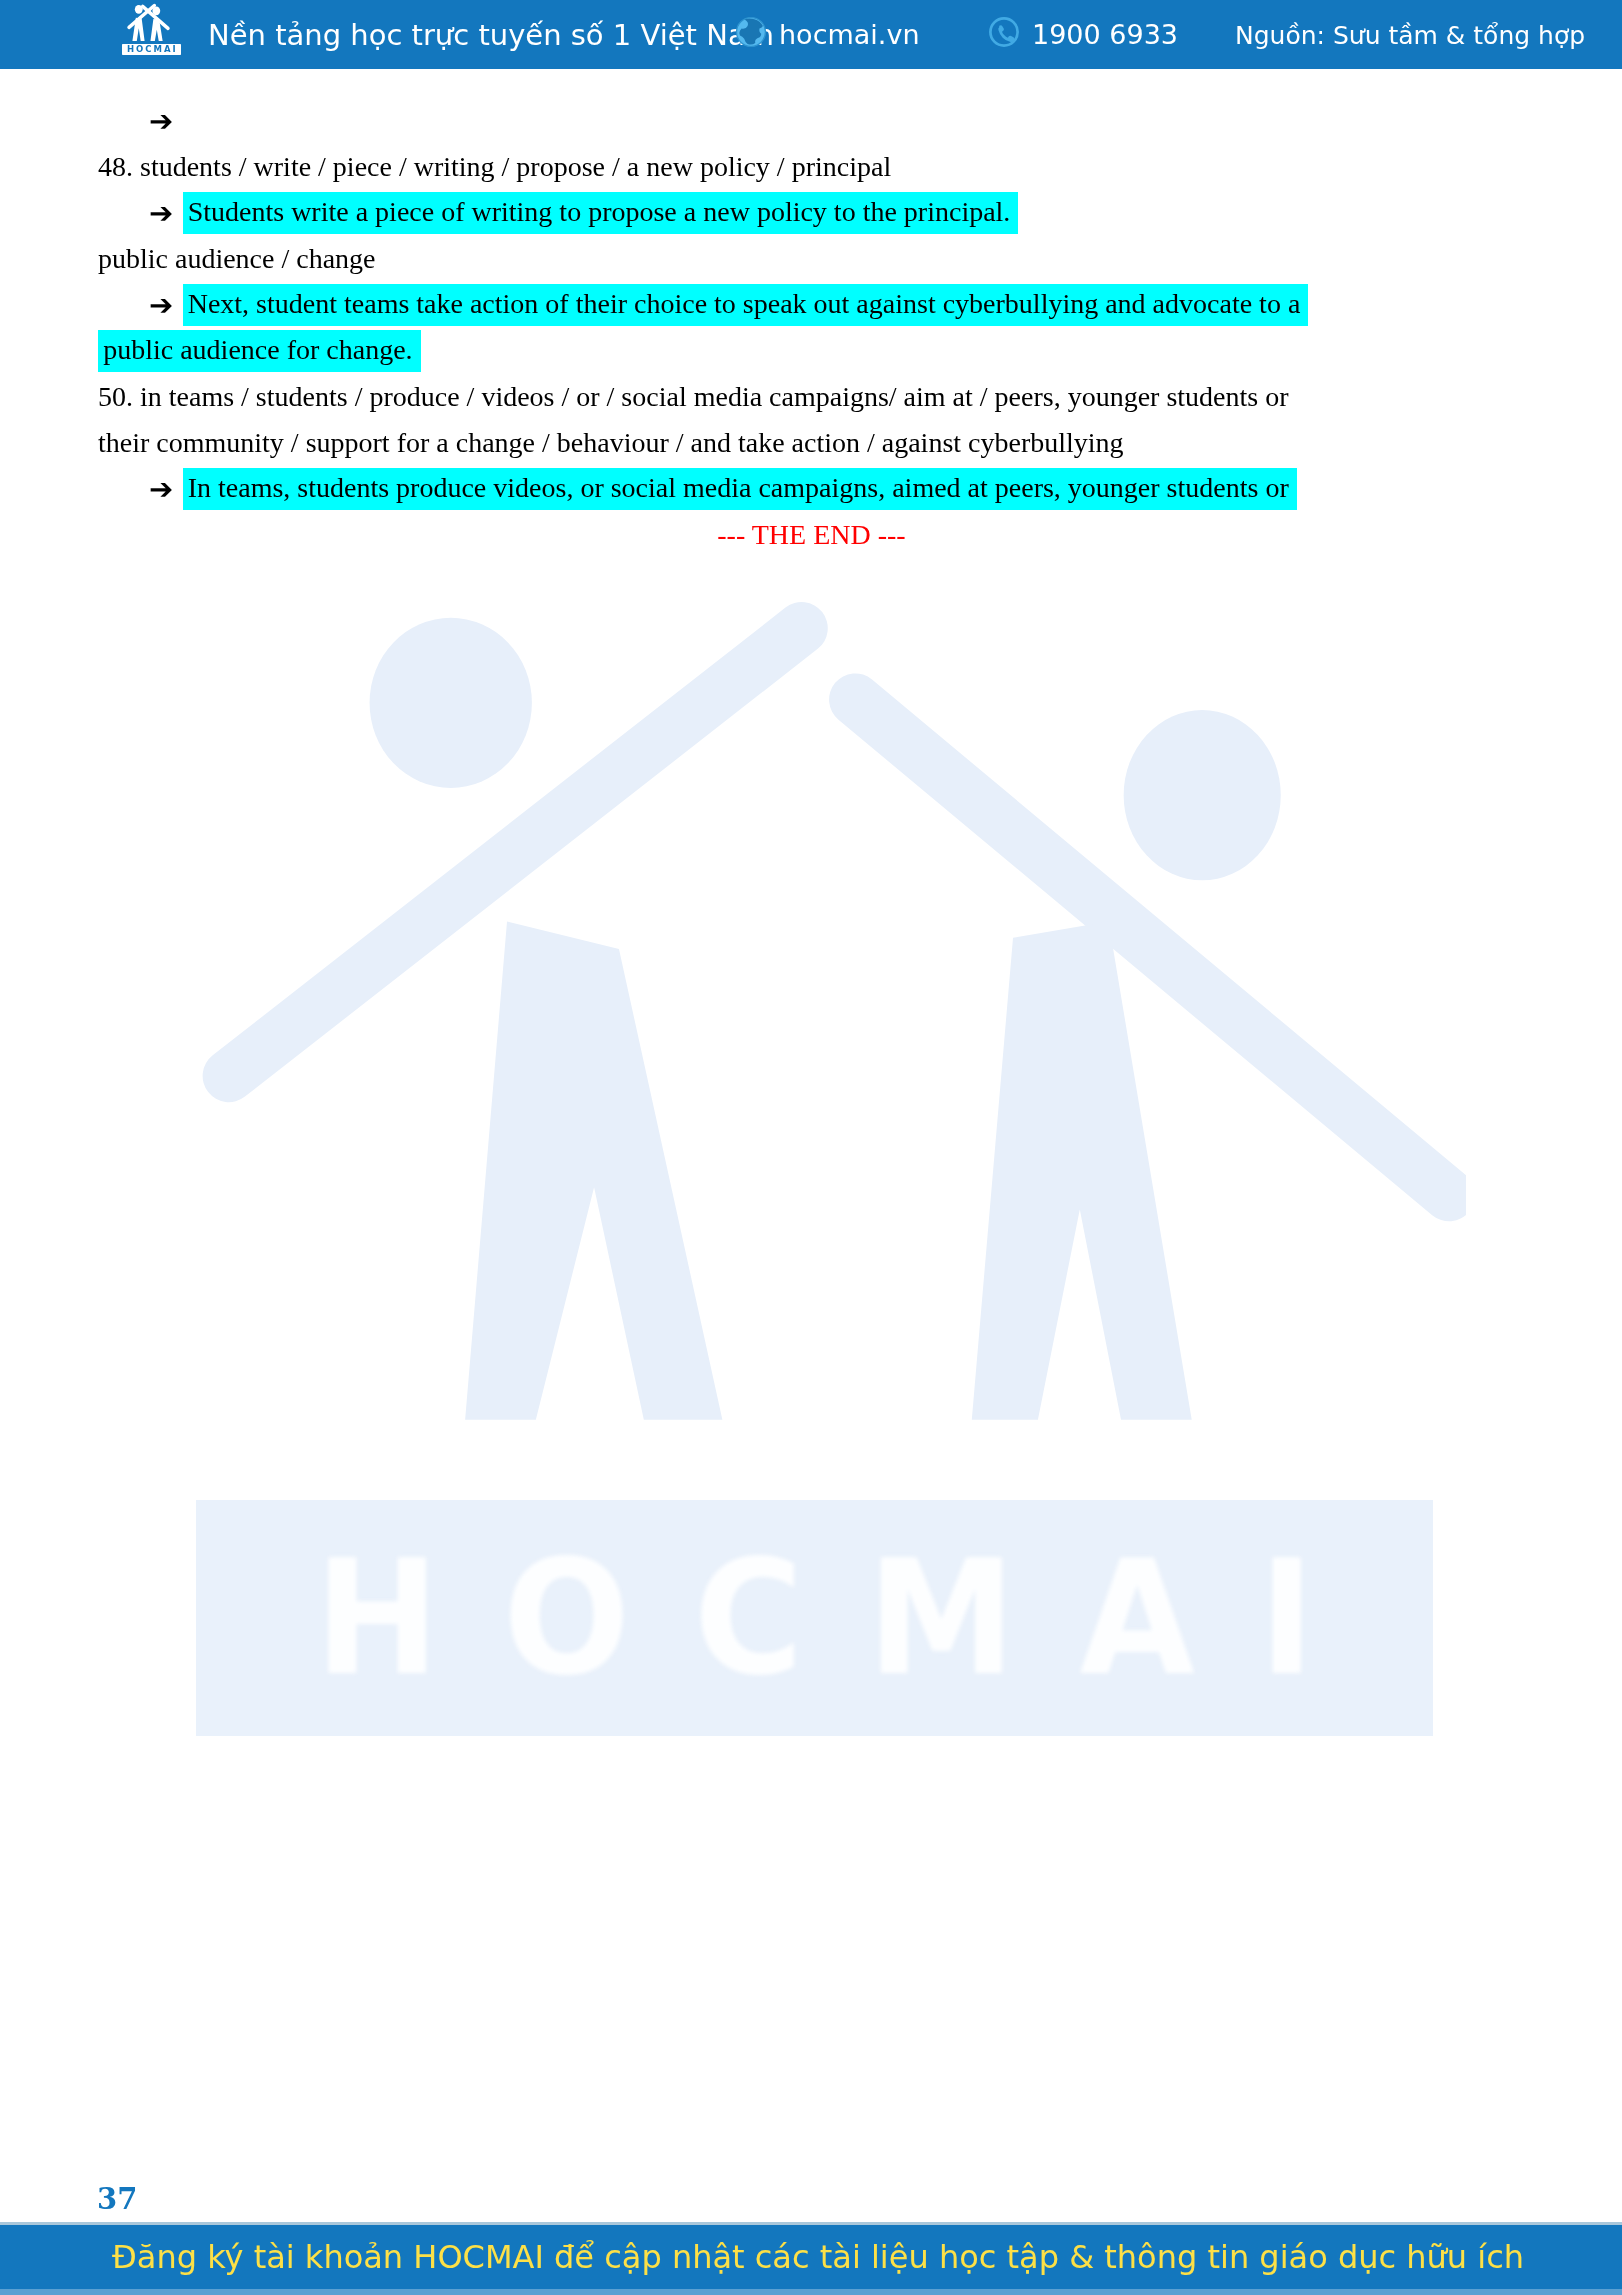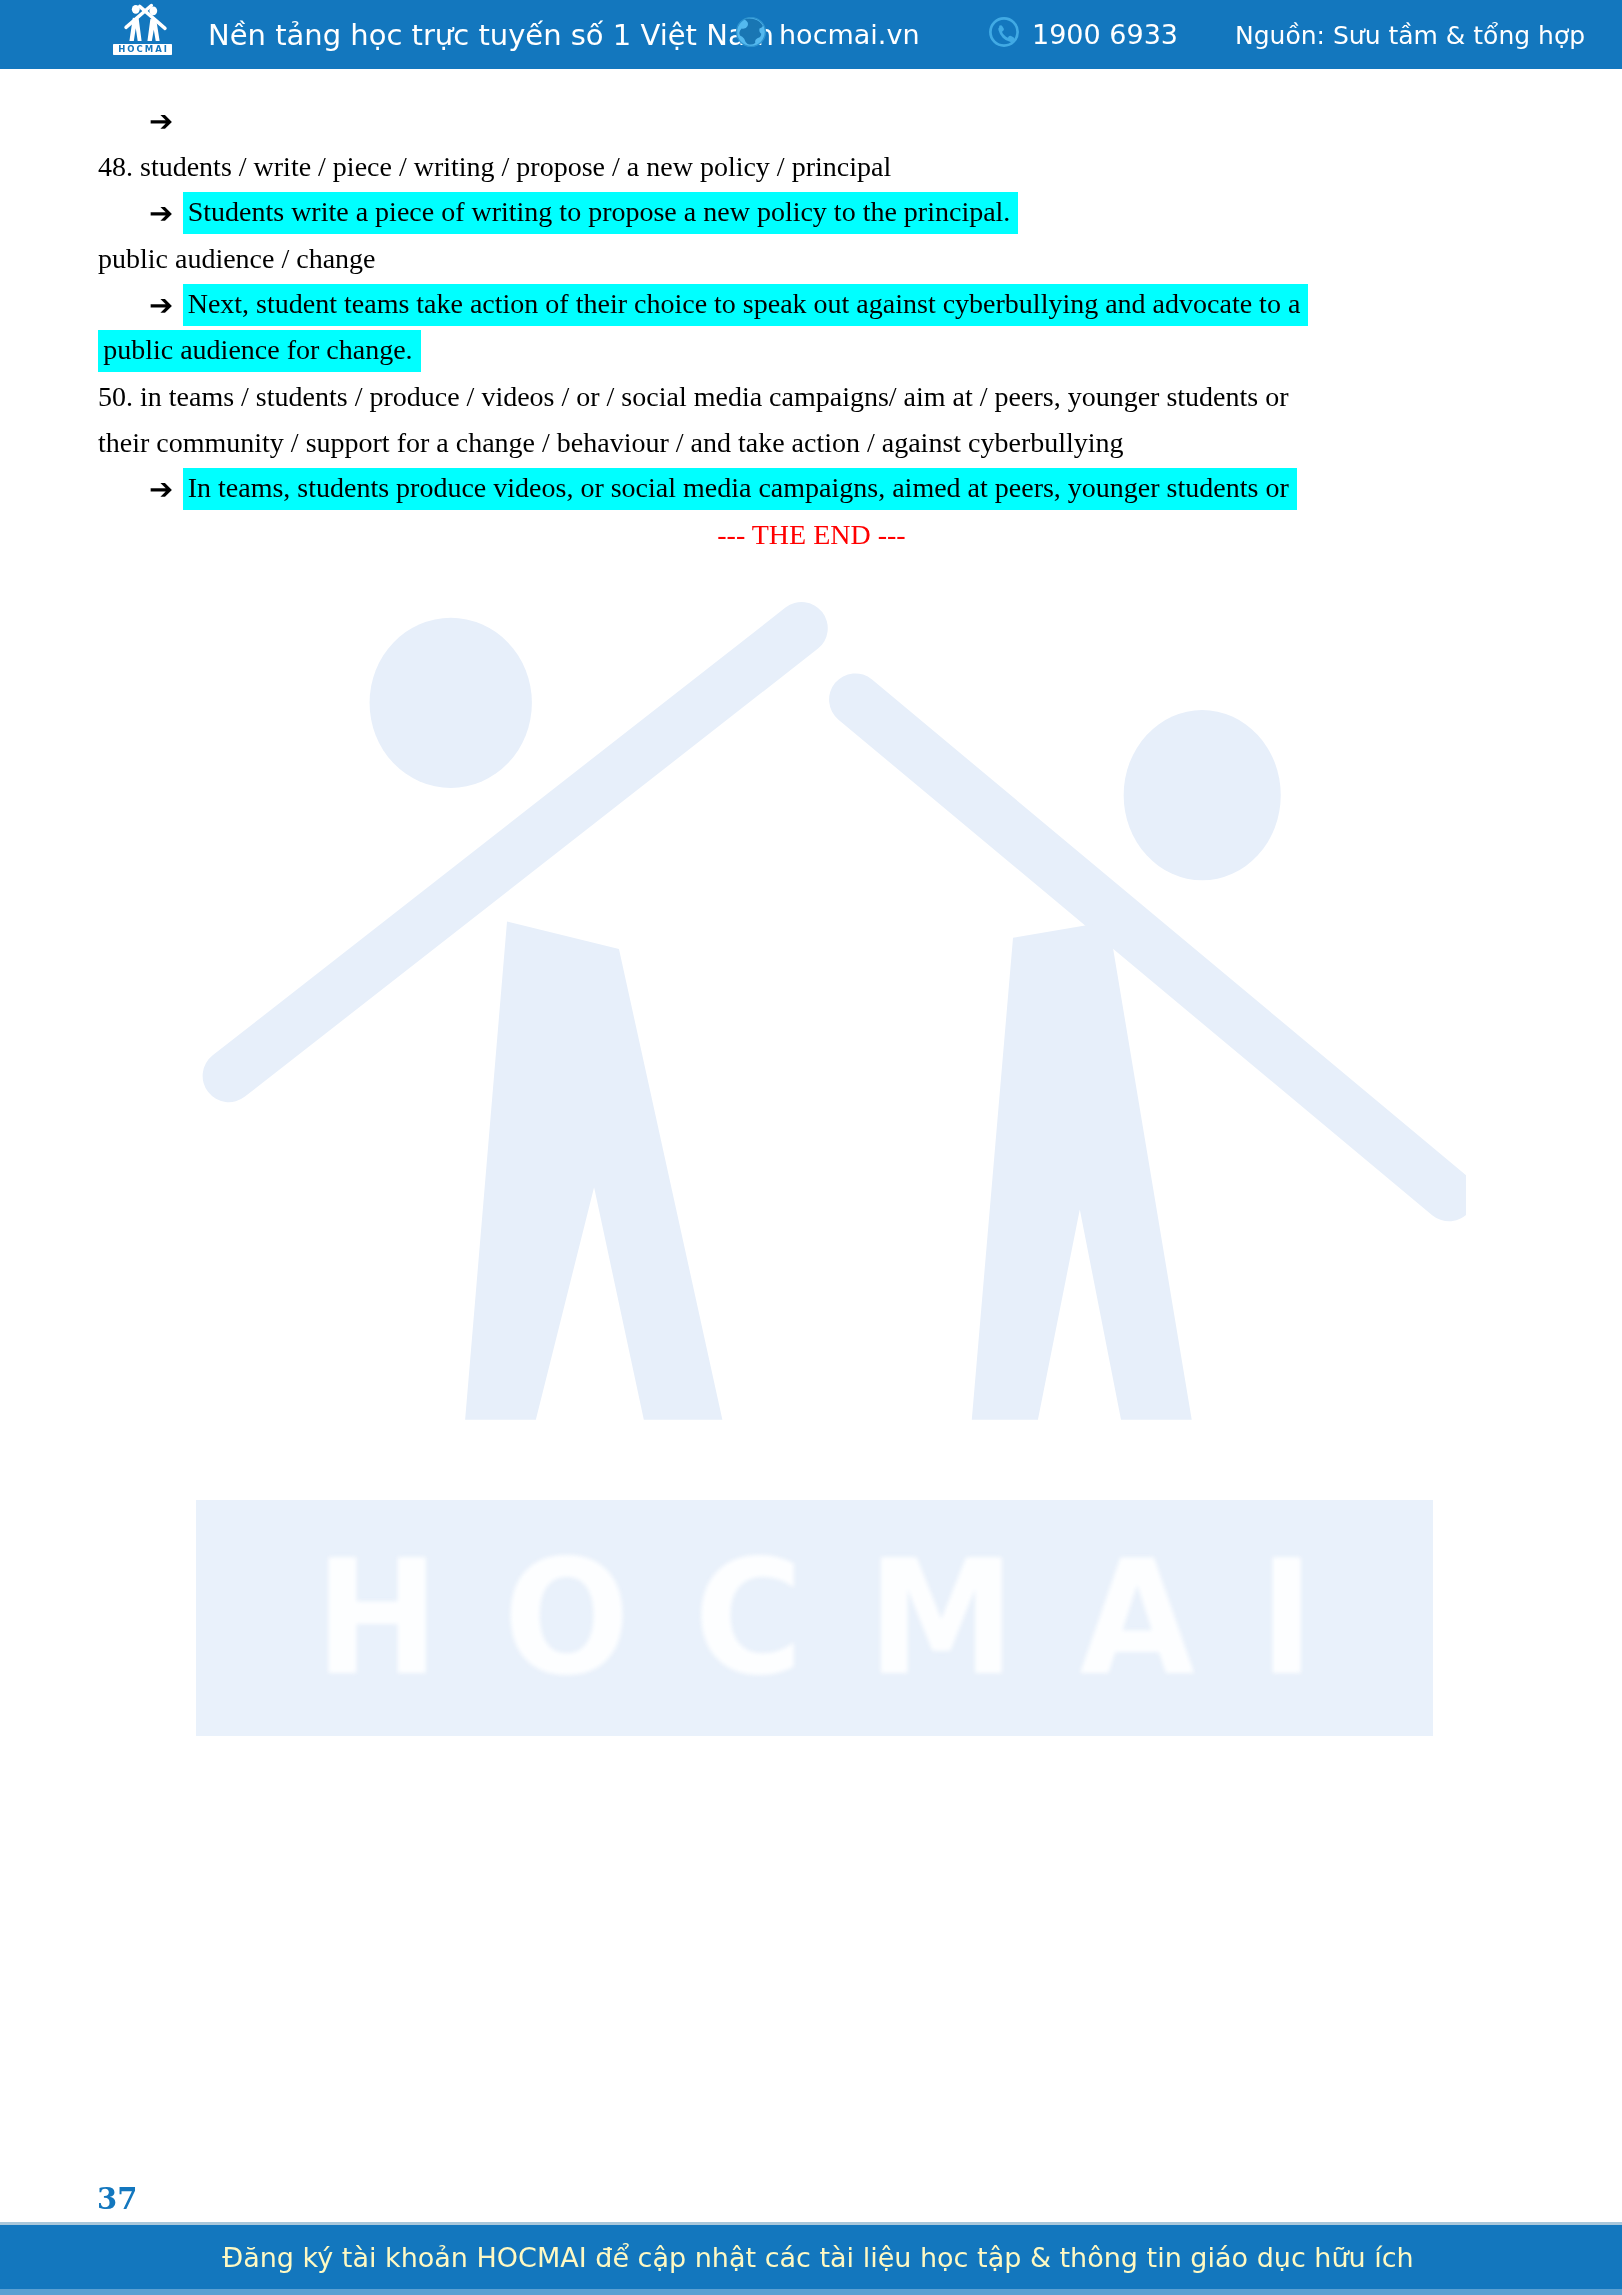--- a/index.html
+++ b/index.html
@@ -10,21 +10,21 @@
     font-family:"Liberation Serif", serif;
   }
 
   
   .header {
     position:absolute; left:0; top:0; width:1623px; height:69px;
     background:#1377be; display:flex; align-items:center;
     font-family:"DejaVu Sans", sans-serif; color:#ffffff;
   }
   .logo { position:absolute; left:113px; top:3.3px; width:68px;
-          display:flex; flex-direction:column; align-items:flex-start; }
+          display:flex; flex-direction:column; align-items:flex-end; }
   .logo svg { display:block; }
   .logo-box {
     margin-top:1.3px; background:#ffffff; color:#1377be;
     font-size:8.5px; font-weight:bold; letter-spacing:2px;
     padding:1.3px 3.3px 1.3px 5.2px; line-height:1; border-radius:0.7px;
   }
   .tagline { position:absolute; left:208px; top:50%; transform:translateY(-50%);
              font-size:29px;text-align:center; }
   .hd-group { position:absolute; top:50%; transform:translateY(-50%);
               display:flex; align-items:center; gap:11px; font-size:27px; }
@@ -58,22 +58,22 @@
 
   
   .page-number { position:absolute; left:97px; top:2182px;
                  font-family:"DejaVu Serif", serif; font-weight:bold;
                  font-size:29px; color:#1377be; z-index:3; }
   .footer {
     position:absolute; left:0; bottom:0; width:1623px; height:73px;
     background:#1377be; border-top:3.3px solid #a9c7db; z-index:2;
     display:flex; align-items:center; justify-content:center;
   }
-  .footer-text { font-family:"DejaVu Sans", sans-serif; color:#fef9c3;
-                 font-size:27px; margin-bottom:5.2px;margin-left:13px; }
+  .footer-text { font-family:"DejaVu Sans", sans-serif; color:#fde047;
+                 font-size:32px; margin-bottom:5.2px;margin-left:13px; }
   .footer-strip { position:absolute; left:0; bottom:0; width:1623px; height:5.9px;
                   background:#5aa0d2; }
 </style>
 </head>
 <body>
 
 <div class="page">
 
   <div class="header">
     <div class="logo">

